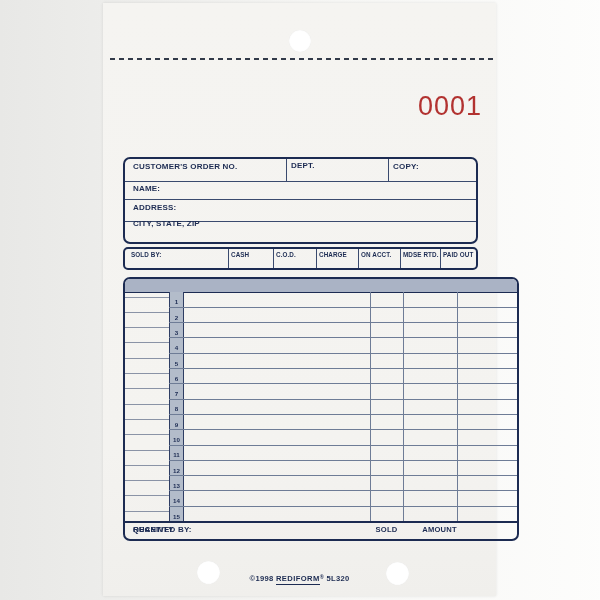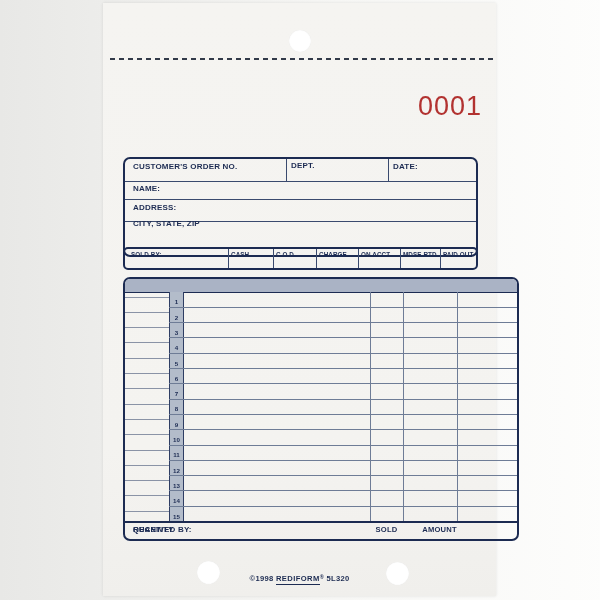--- a/index.html
+++ b/index.html
@@ -21,21 +21,21 @@
   .perf{
     position:absolute;left:7px;top:55px;width:383px;height:2px;
     background:repeating-linear-gradient(90deg,#323a49 0 5px,transparent 5px 9px);
   }
   .serial{
     position:absolute;top:90px;right:14px;
     font-size:27px;line-height:27px;letter-spacing:1px;
     color:var(--serial-red,#b23230);font-weight:400;
   }
   .box{position:absolute;border:2px solid var(--ink-navy,#1c2b52);background:transparent;box-sizing:border-box;}
-  .box.customer{left:20px;top:154px;width:355px;height:100px;border-radius:7px;}
+  .box.customer{left:20px;top:154px;width:355px;height:87px;border-radius:7px;}
   .box.payment{left:20px;top:244px;width:355px;height:23px;border-radius:5px;}
   .box.table{left:20px;top:274px;width:396px;height:264px;border-radius:7px;}
   .lbl{
     position:absolute;color:var(--ink-navy,#1c2b52);
     font-weight:bold;font-size:8px;line-height:10px;letter-spacing:.2px;white-space:nowrap;
   }
   .lbl.sm{font-size:6.3px;line-height:8px;letter-spacing:.1px;}
   .hl{position:absolute;left:0;right:0;height:1px;background:#3a4a6e;}
   .vl{position:absolute;width:1px;background:#3a4a6e;}
   
@@ -78,21 +78,21 @@
   <div class="paper">
 
     <div class="hole top"></div>
     <div class="perf"></div>
 
     <div class="serial">0001</div>
 
     <div class="box customer">
       <span class="lbl" style="left:8px;top:3px">CUSTOMER'S ORDER NO.</span>
       <span class="lbl" style="left:166px;top:2px">DEPT.</span>
-      <span class="lbl" style="left:268px;top:3px">DATE:</span>
+      <span class="lbl" style="left:268px;top:3px">COPY:</span>
       <div class="vl" style="left:161px;top:0;height:22px"></div>
       <div class="vl" style="left:263px;top:0;height:22px"></div>
       <div class="hl" style="top:22px"></div>
       <span class="lbl" style="left:8px;top:25px">NAME:</span>
       <div class="hl" style="top:40px"></div>
       <span class="lbl" style="left:8px;top:44px">ADDRESS:</span>
       <div class="hl" style="top:62px"></div>
       <span class="lbl" style="left:8px;top:60px">CITY, STATE, ZIP</span>
     </div>
 

